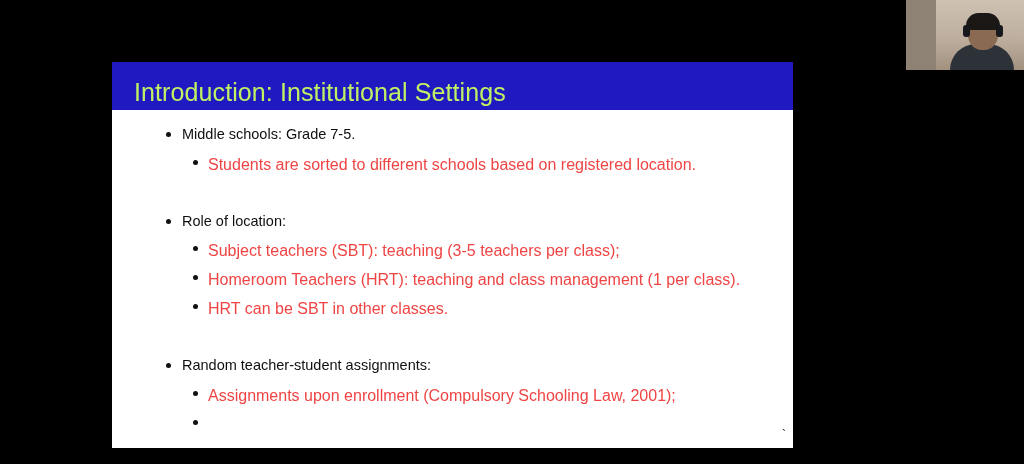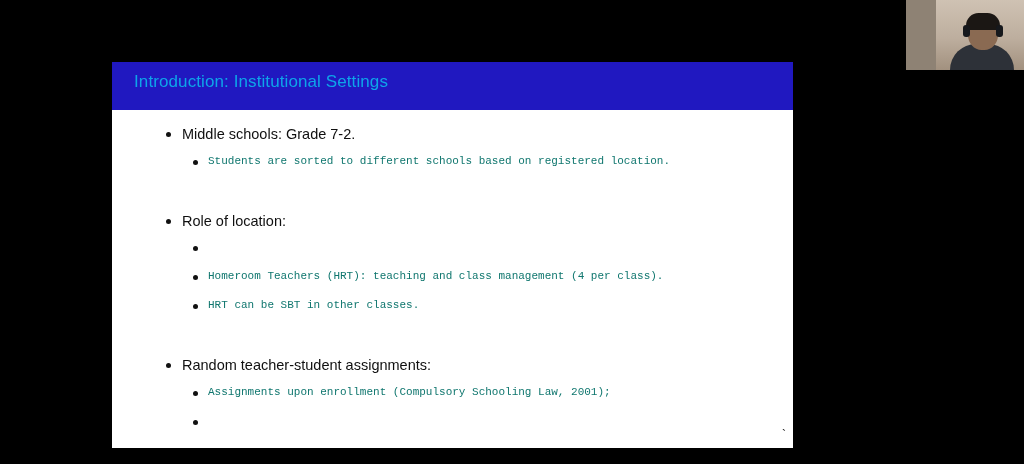--- a/index.html
+++ b/index.html
@@ -38,23 +38,23 @@
     position: absolute;
     left: 0; top: 0;
     width: 681px;
     height: 48px;
     background: #2018c0;
   }
 
   #slide-title {
     position: absolute;
     left: 22px;
-    top: 10px;
-    color: #0ea5e9;
-    font-size: 17px;
+    top: 16px;
+    color: #bef264;
+    font-size: 25px;
     letter-spacing: 0.1px;
     white-space: nowrap;
   }
 
   #slide-body {
     position: absolute;
     left: 0;
     top: 48px;
     width: 681px;
     height: 338px;
@@ -84,24 +84,23 @@
     background: #111111;
   }
   ul.level2 {
     list-style: none;
     margin: 0;
     padding: 0;
   }
   li.bullet2 {
     position: relative;
     padding-left: 22px;
-    font-size: 11px;
-    color: #0f766e;
+    font-size: 16px;
+    color: #ef4444;
     line-height: 1.2;
-    font-family: Liberation Mono, monospace;
   }
   li.bullet2 > .dot {
     position: absolute;
     left: 7px;
     top: 5px;
     width: 5px;
     height: 5px;
     border-radius: 50%;
     background: #111111;
   }
@@ -205,21 +204,21 @@
     <div id="slide-title-bar">
       <div id="slide-title">Introduction: Institutional Settings</div>
     </div>
 
     <div id="slide-body">
 
       <div class="row" style="top:16px;">
         <ul class="level1">
           <li class="bullet1">
             <span class="dot"></span>
-            <span>Middle schools: Grade 7-2.</span>
+            <span>Middle schools: Grade 7-5.</span>
           </li>
         </ul>
       </div>
 
       <div class="row indent" style="top:45px;">
         <ul class="level2">
           <li class="bullet2">
             <span class="dot"></span>
             <span>Students are sorted to different schools based on registered location.</span>
           </li>
@@ -232,29 +231,30 @@
             <span class="dot"></span>
             <span>Role of location:</span>
           </li>
         </ul>
       </div>
 
       <div class="row indent" style="top:131px;">
         <ul class="level2">
           <li class="bullet2">
             <span class="dot"></span>
+            <span>Subject teachers (SBT): teaching (3-5 teachers per class);</span>
           </li>
         </ul>
       </div>
 
       <div class="row indent" style="top:160px;">
         <ul class="level2">
           <li class="bullet2">
             <span class="dot"></span>
-            <span>Homeroom Teachers (HRT): teaching and class management (4 per class).</span>
+            <span>Homeroom Teachers (HRT): teaching and class management (1 per class).</span>
           </li>
         </ul>
       </div>
 
       <div class="row" style="top:247px;">
         <ul class="level1">
           <li class="bullet1">
             <span class="dot"></span>
             <span>Random teacher-student assignments:</span>
           </li>

